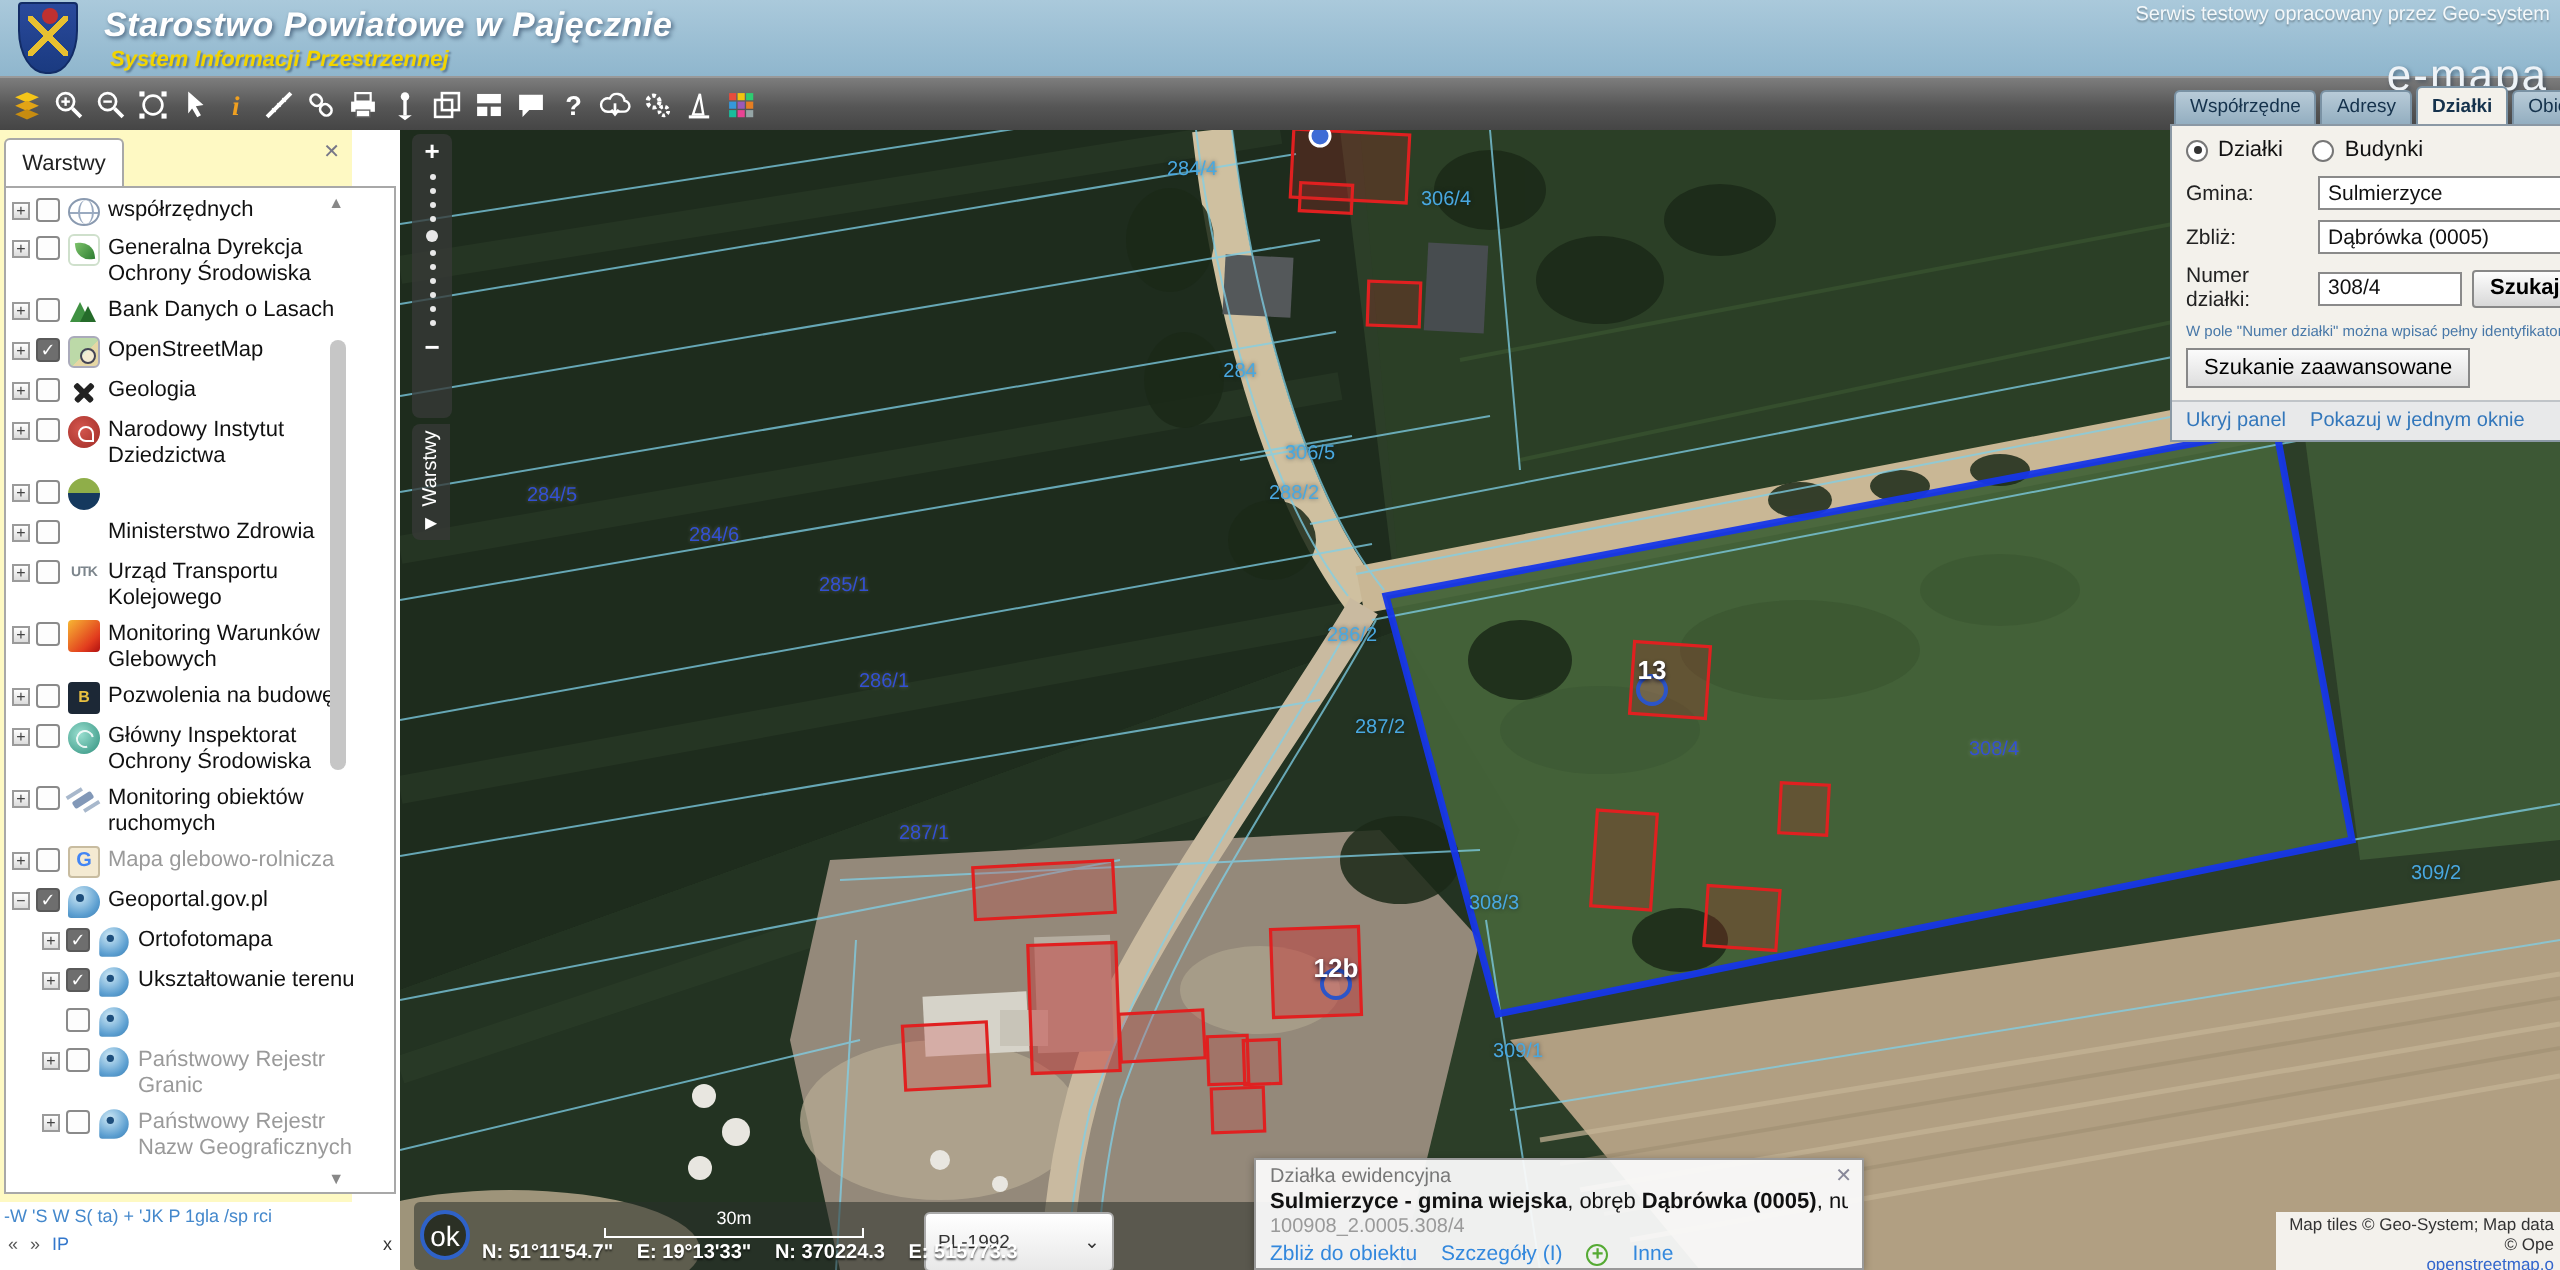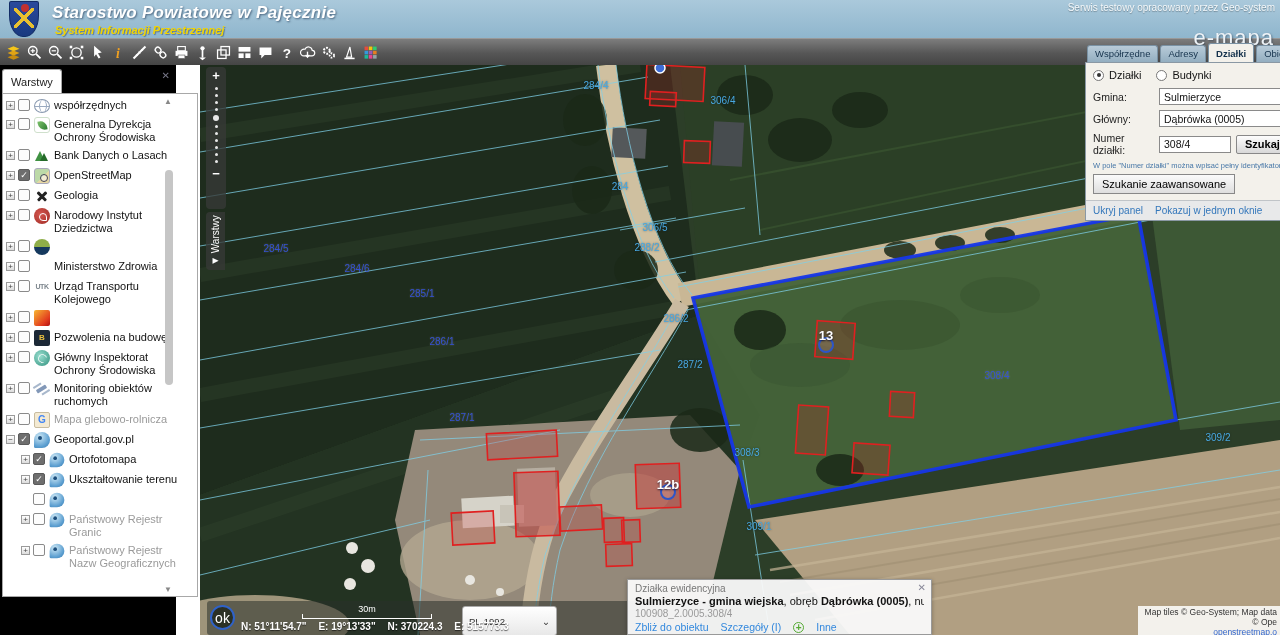--- a/index.html
+++ b/index.html
@@ -26,21 +26,21 @@
     text-shadow:1px 1px 2px rgba(40,60,80,.6); letter-spacing:1px; }
 
   
   #toolbar { position:absolute; left:0; top:38px; width:1280px; height:27px;
     background:linear-gradient(#7d7d7d,#565656 55%,#454545); border-top:1px solid #999; z-index:30;
     display:flex; align-items:center; padding-left:3px; }
   .tb-icon { width:21px; height:24px; display:flex; align-items:center; justify-content:center; cursor:pointer; }
   .tb-icon svg { width:17px; height:17px; }
 
   
-  #sidebar { position:absolute; left:0; top:65px; width:176px; height:570px; background:#000000; z-index:20; }
+  #sidebar { position:absolute; left:0; top:65px; width:176px; height:570px; background:#fef9c3; z-index:20; }
   #layers-tab { position:absolute; left:2px; top:4px; width:60px; height:24px; background:#fff;
     border:1px solid #a8a8a8; border-bottom:none; border-radius:3px 3px 0 0;
     font-size:11px; color:#222; display:flex; align-items:center; justify-content:center; }
   #sidebar-close { position:absolute; right:6px; top:5px; font-size:10px; color:#778; cursor:pointer; }
   #layer-list { position:absolute; left:2px; top:28px; width:196px; height:504px; border:1px solid #a8a8a8;
     background:#fff; overflow:hidden; padding:2px 12px 0 2px; }
   .lrow { display:flex; align-items:flex-start; padding:2px 0 2px 1px; }
   .lrow.indent { padding-left:16px; }
   .expand { width:9px; height:9px; min-width:9px; border:1px solid #9a9a9a; background:linear-gradient(#fff,#dcdcdc);
     font-size:8px; line-height:7px; text-align:center; color:#444; margin:3px 3px 0 0; cursor:pointer; }
@@ -375,20 +375,21 @@
       <div class="lrow">
         <span class="expand">+</span>
         <span class="cbox"></span>
         <span class="licon licon-utk">UTK</span>
         <span class="llabel">Urząd Transportu Kolejowego</span>
       </div>
       <div class="lrow">
         <span class="expand">+</span>
         <span class="cbox"></span>
         <span class="licon licon-soil"></span>
+        <span class="llabel">Monitoring Warunków Glebowych</span>
       </div>
       <div class="lrow">
         <span class="expand">+</span>
         <span class="cbox"></span>
         <span class="licon licon-permits">B</span>
         <span class="llabel">Pozwolenia na budowę</span>
       </div>
       <div class="lrow">
         <span class="expand">+</span>
         <span class="cbox"></span>
@@ -439,20 +440,29 @@
       <div class="lrow indent">
         <span class="expand">+</span>
         <span class="cbox"></span>
         <span class="licon licon-geo-child"></span>
         <span class="llabel gray">Państwowy Rejestr Nazw Geograficznych</span>
       </div>
     </div>
   <div id="list-scroll-up">▲</div>
   <div id="list-scroll-down">▼</div>
   <div id="list-thumb"></div>
+  <div id="sidebar-footer">
+    <div id="footer-frags">-W 'S   W S( ta) +   'JK   P 1gla    /sp rci</div>
+    <div id="footer-pager">
+      <span>«</span>
+      <span>»</span>
+      <span class="ip">IP</span>
+      <span class="fx">x</span>
+    </div>
+  </div>
 </div>
 
 <div id="map">
   <svg id="map-svg" width="1080" height="570" viewBox="0 0 1080 570">
 
     <polygon points="0,0 470,0 500,250 0,430" fill="#1e2c1d"></polygon>
     <polygon points="0,430 500,250 560,350 480,570 0,570" fill="#233322"></polygon>
     <polygon points="480,0 1080,0 1080,110 500,230" fill="#2b3f26"></polygon>
     <polygon points="950,135 1080,110 1080,355 980,365" fill="#3d5835"></polygon>
 
@@ -665,21 +675,21 @@
       <span class="radio sel"></span>
       <span class="radio-lab">Działki</span>
       <span class="radio"></span>
       <span class="radio-lab">Budynki</span>
     </div>
     <div class="frow">
       <label>Gmina:</label>
       <input class="inp-wide" readonly="" value="Sulmierzyce" style="">
     </div>
     <div class="frow">
-      <label>Główny:</label>
+      <label>Zbliż:</label>
       <input class="inp-wide" readonly="" value="Dąbrówka (0005)" style="">
     </div>
     <div class="frow">
       <label>Numer działki:</label>
       <input class="inp-num" value="308/4" style="">
       <button id="szukaj-btn">Szukaj</button>
     </div>
     <div id="panel-note">W pole "Numer działki" można wpisać pełny identyfikator szukane</div>
     <button id="adv-btn">Szukanie zaawansowane</button>
     <div id="panel-links">

